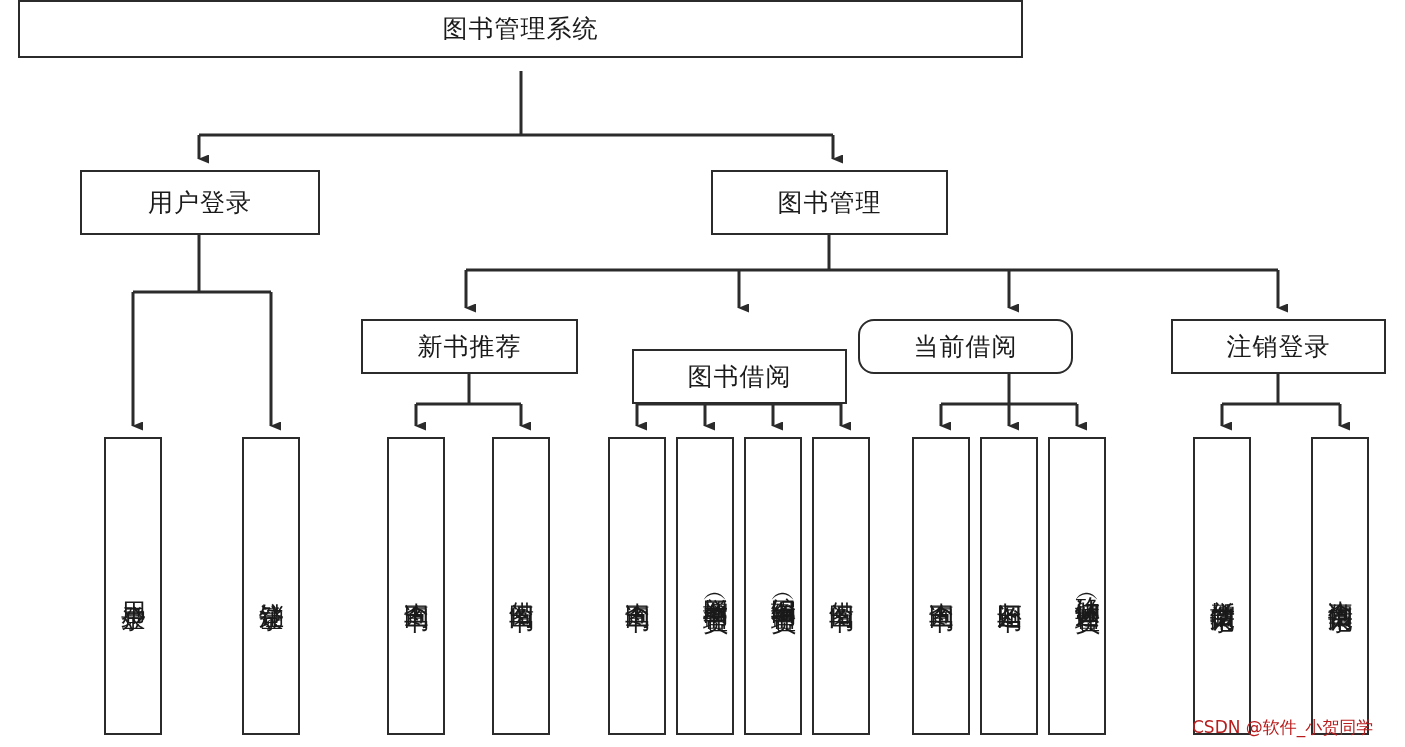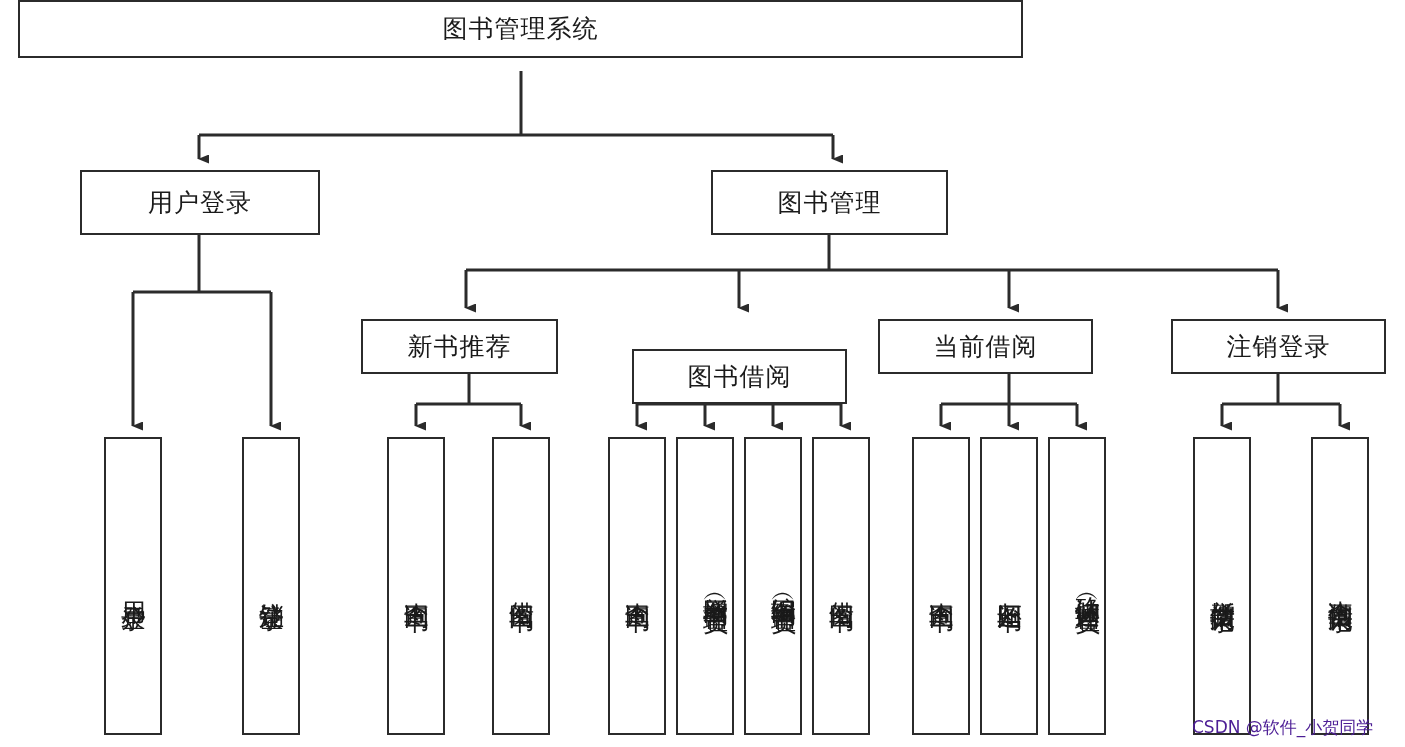--- a/index.html
+++ b/index.html
@@ -54,21 +54,21 @@
     padding: 4px 0;
   }
   .node-v.top-aligned {
     align-items: flex-start;
   }
   .watermark {
     position: absolute;
     left: 1192px;
     top: 716px;
     font-size: 17px;
-    color: #4c1d95;
+    color: #b91c1c;
     white-space: nowrap;
     font-family: "DejaVu Sans", "Liberation Sans", sans-serif;
   }
 </style>
 </head>
 <body>
 
 <div id="diagram-root">
 
   <svg id="wires" viewBox="0 0 1405 747">
@@ -119,23 +119,23 @@
       <path d="M 1222 404 L 1222 426" marker-end="url(#arrow)"></path>
       <path d="M 1340 404 L 1340 426" marker-end="url(#arrow)"></path>
     </g>
   </svg>
 
   <div class="node node-h" style="left:18px; top:0; width:1005px; height:58px;">图书管理系统</div>
 
   <div class="node node-h" style="left:80px; top:170px; width:240px; height:65px;">用户登录</div>
   <div class="node node-h" style="left:711px; top:170px; width:237px; height:65px;">图书管理</div>
 
-  <div class="node node-h" style="left:361px; top:319px; width:197px; height:55px;">新书推荐</div>
+  <div class="node node-h" style="left:361px; top:319px; width:217px; height:55px;">新书推荐</div>
   <div class="node node-h" style="left:632px; top:319px; width:215px; height:55px;margin-top:30px;">图书借阅</div>
-  <div class="node node-h" style="left:878px; top:319px; width:215px; height:55px;">当前借阅</div>
+  <div class="node node-h" style="left:858px; top:319px; width:215px; height:55px;border-radius:16px;">当前借阅</div>
   <div class="node node-h" style="left:1171px; top:319px; width:215px; height:55px;">注销登录</div>
 
   <div class="node node-v" style="left:104px; top:437px; width:58px; height:298px;">用户登录</div>
   <div class="node node-v" style="left:242px; top:437px; width:58px; height:298px;">注销登录</div>
 
   <div class="node node-v" style="left:387px; top:437px; width:58px; height:298px;">查询图书</div>
   <div class="node node-v" style="left:492px; top:437px; width:58px; height:298px;">借阅图书</div>
 
   <div class="node node-v" style="left:608px; top:437px; width:58px; height:298px;">查询图书</div>
   <div class="node node-v top-aligned" style="left:676px; top:437px; width:58px; height:298px;">新增图书（管理员）</div>

